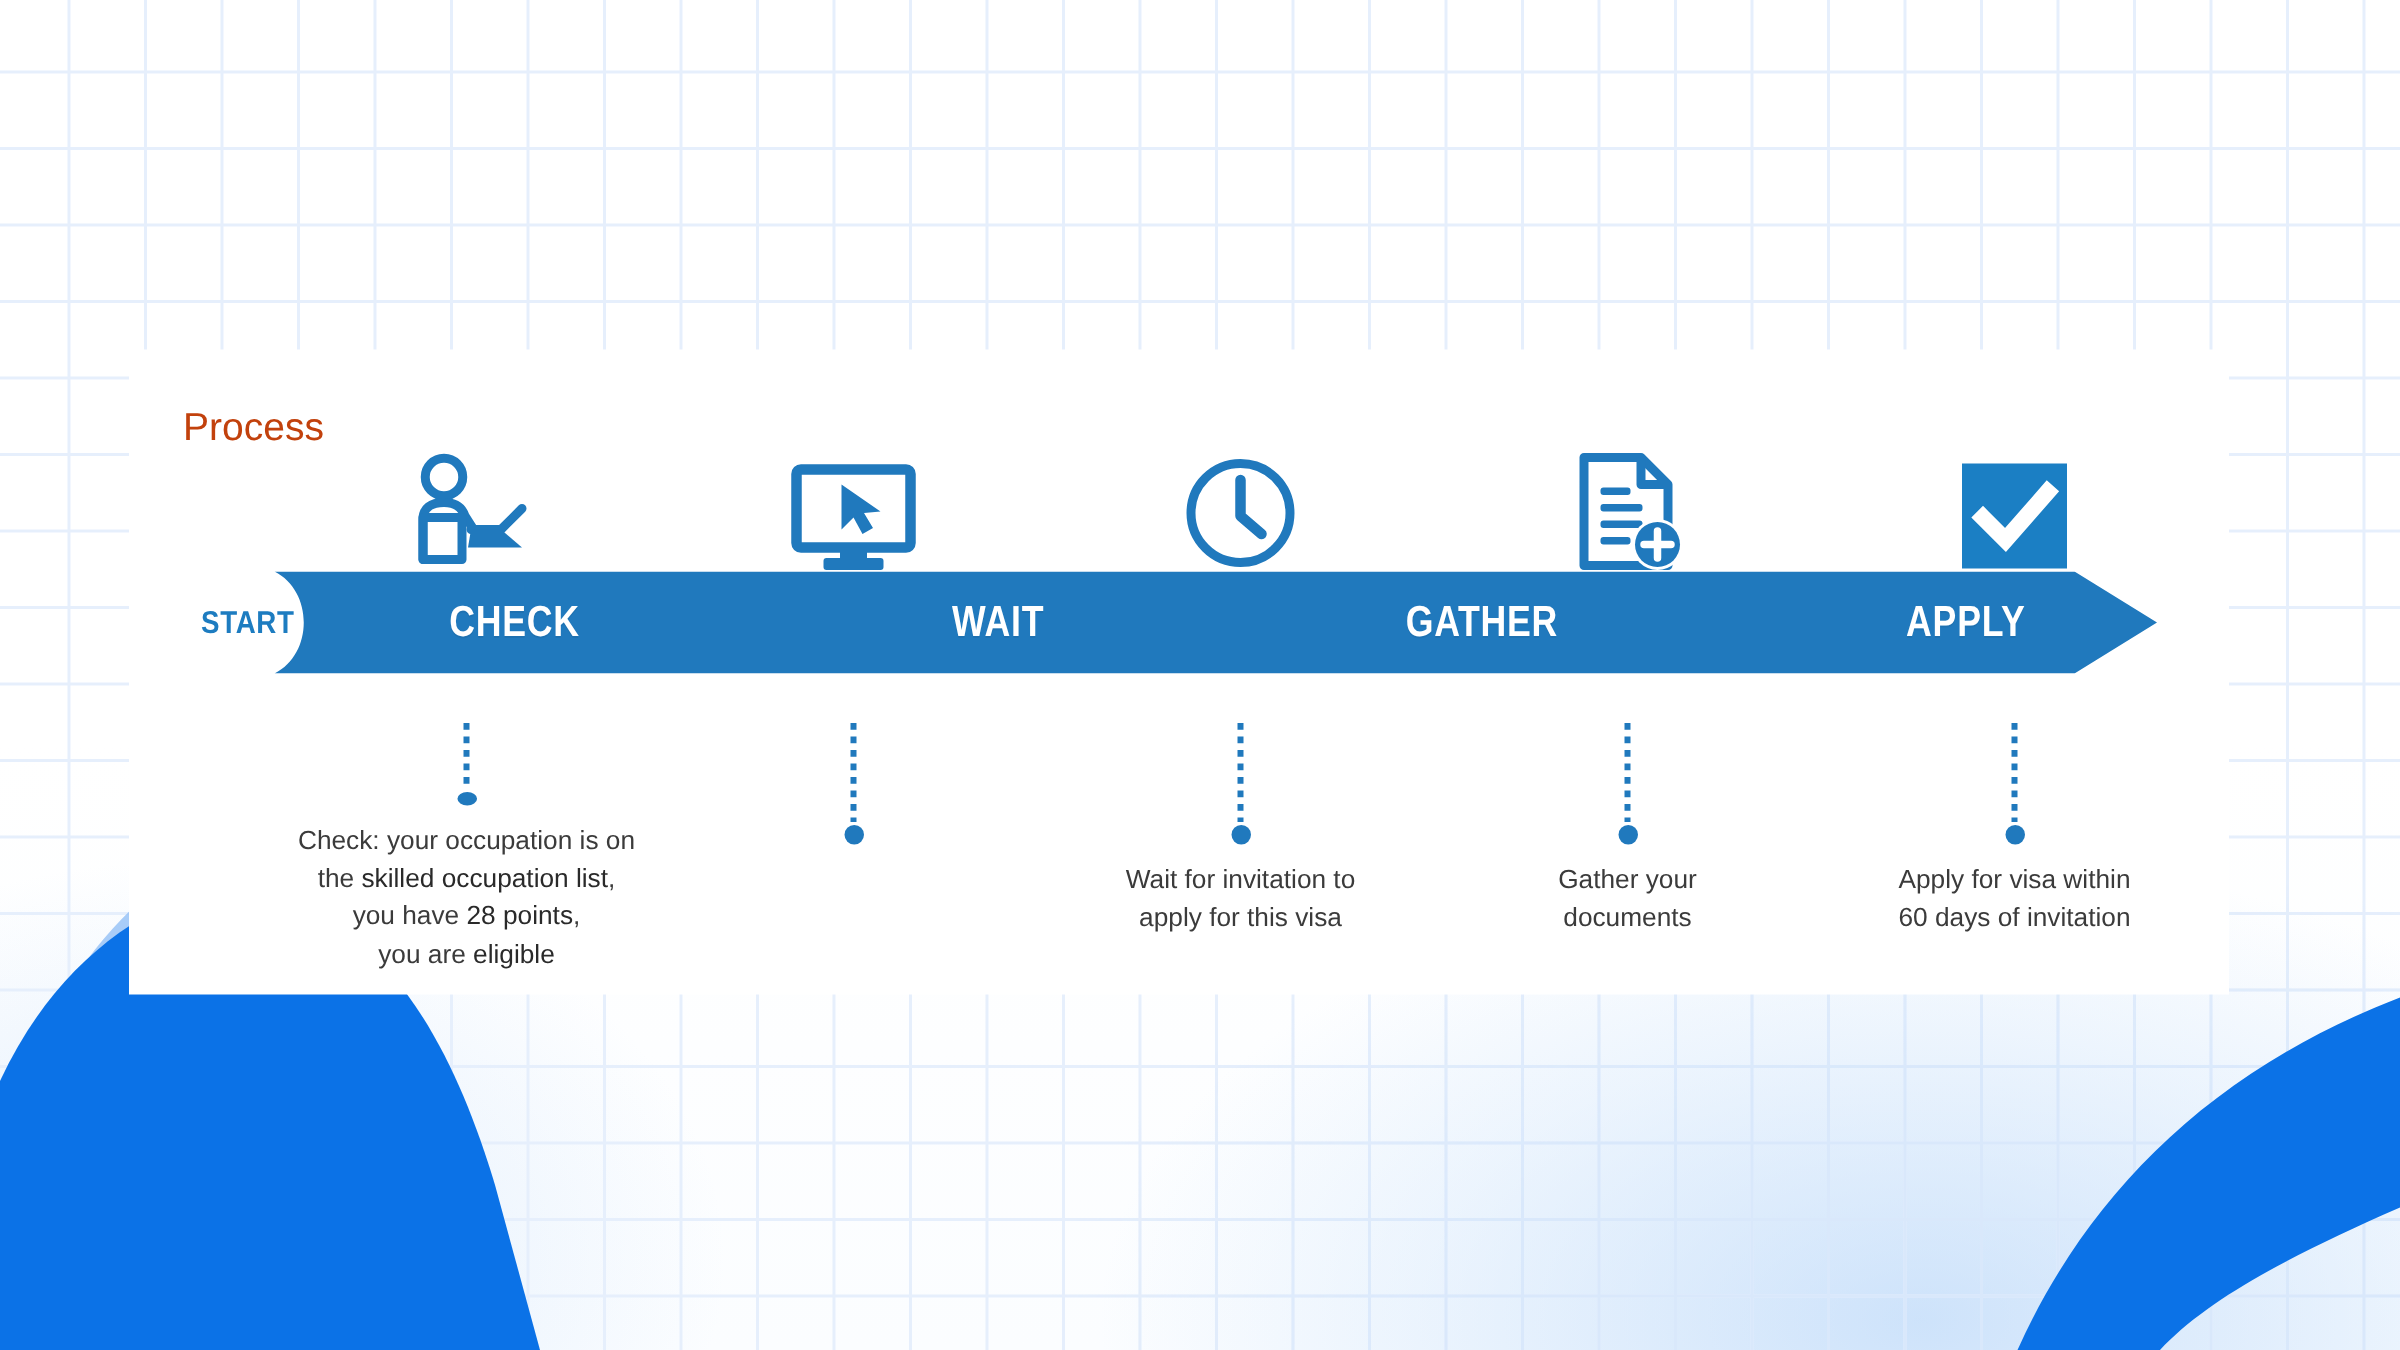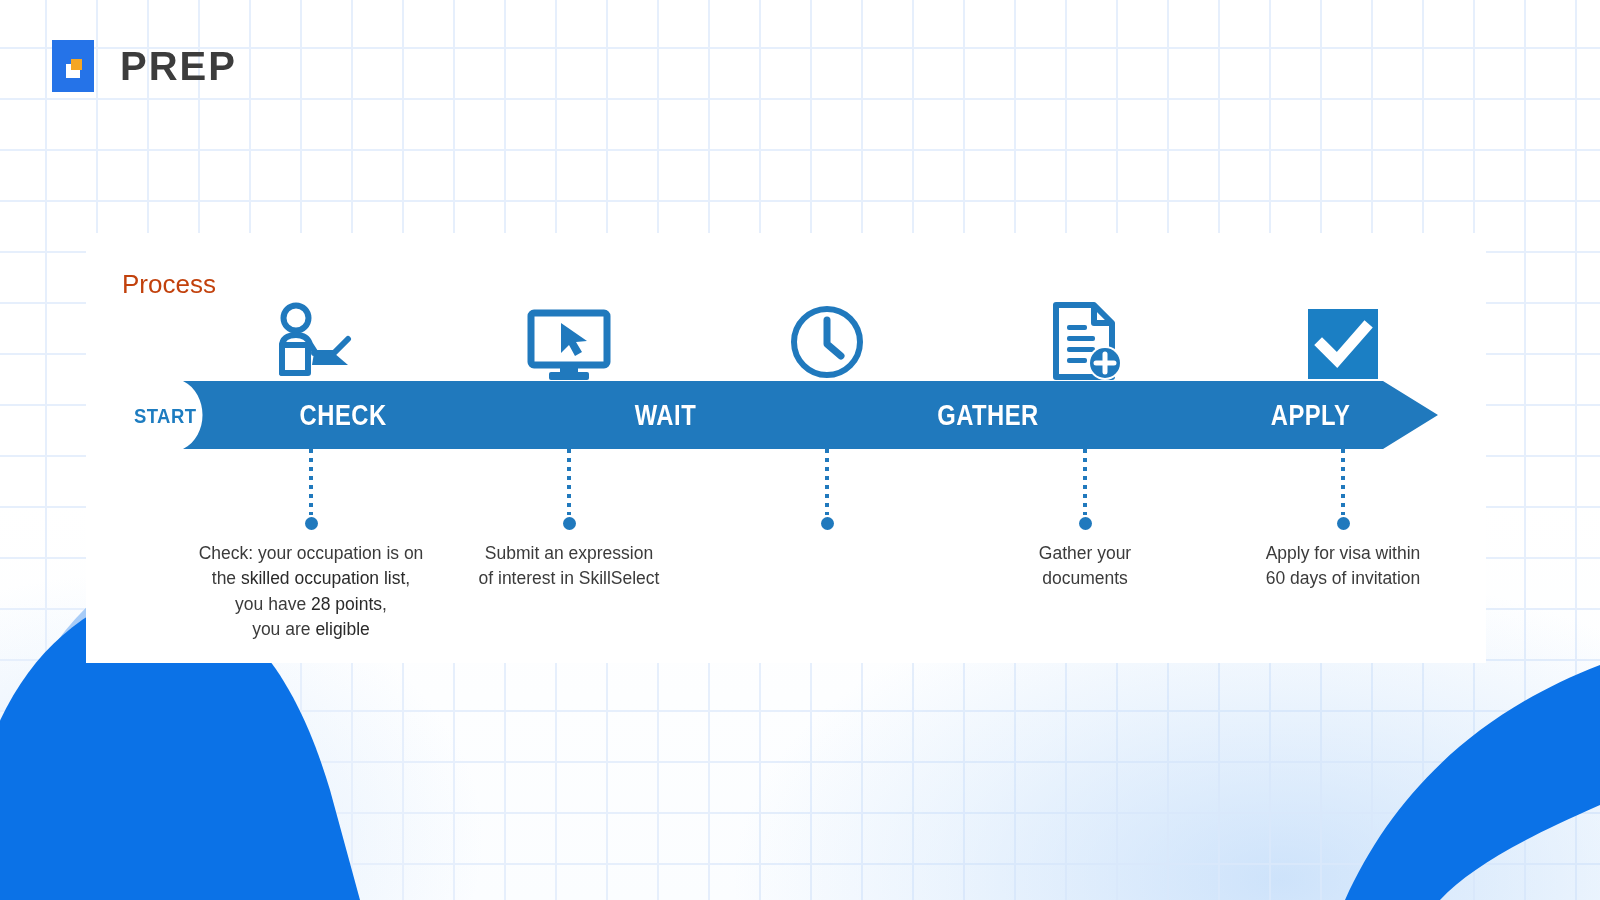--- a/index.html
+++ b/index.html
@@ -111,21 +111,21 @@
   }
 
   
   .below-row {
     position: absolute; left: 96px; top: 216px;
     width: 1290px; height: 200px;
     display: flex;
   }
   .below-cell {
     flex: 1 1 0;
-    display: flex; flex-direction: column; align-items: center;
+    display: flex; flex-direction: column; align-items: center; margin-top: 33px;
   }
   .dotline {
     width: 4px; height: 66px;
     background-image: linear-gradient(to bottom, #2079bd 50%, rgba(0,0,0,0) 50%);
     background-size: 4px 9px;
     background-repeat: repeat-y;
   }
   .dot {
     width: 13px; height: 13px; border-radius: 50%;
     background: #2079bd;
@@ -151,32 +151,20 @@
   <div class="bg-grid"></div>
   <div class="bg-grid strong"></div>
 
   <svg class="deco" viewBox="0 0 1600 900">
     <path d="M 60 900 C 40 760 60 660 130 566 L 128 668 C 104 730 96 810 100 900 Z" fill="#8CBCF5" opacity="0.85"></path>
     <path d="M 0 900 C -10 740 30 640 132 570 L 132 650 C 210 660 260 700 300 760 L 340 900 Z" fill="#8CBCF5" opacity="0.75"></path>
     <path d="M -40 900 C -30 720 40 620 150 588 C 250 600 300 690 330 790 L 360 900 Z" fill="#0B72E7"></path>
     <path d="M 1345 900 C 1390 800 1470 715 1600 665 L 1600 805 C 1520 840 1470 868 1440 900 Z" fill="#0B72E7"></path>
   </svg>
 
-  <div class="logo-wrap">
-    <svg class="logo-mark" viewBox="0 0 56 56">
-      <path d="M2 14 L2 54 L16 54 L16 26 L30 26 L30 40 L16 40 L16 54 L44 54 L44 14 Z
-               M2 14 L2 2 L44 2 L44 14 Z" fill="#2573E8"></path>
-      <rect x="2" y="2" width="42" height="12" fill="#2573E8"></rect>
-      <rect x="32" y="2" width="12" height="52" fill="#2573E8"></rect>
-      <rect x="2" y="14" width="12" height="40" fill="#2573E8"></rect>
-      <rect x="14" y="40" width="20" height="14" fill="#2573E8"></rect>
-      <rect x="21" y="21" width="11" height="11" fill="#F5A623"></rect>
-    </svg>
-    <div class="logo-text">PREP</div>
-  </div>
 
   <div class="card">
 
     <div class="card-title">Process</div>
 
     <div class="icons-row">
       <div class="icon-cell">
         <svg width="82" height="80" viewBox="0 0 82 80">
           <circle cx="26" cy="17" r="12.5" fill="none" stroke="#2079bd" stroke-width="6"></circle>
           <path d="M12 72 L12 45 C12 38 17 34 26 34 C33 34 38 37 40 43 L47 54" fill="none" stroke="#2079bd" stroke-width="6" stroke-linecap="round" stroke-linejoin="round"></path>
@@ -245,25 +233,25 @@
 
     <div class="below-row">
       <div class="below-cell">
         <div class="dotline"></div>
         <div class="dot"></div>
         <div class="caption">Check: your occupation is on<br>the <b>skilled occupation list</b>,<br>you have <b>28 points</b>,<br>you are <b>eligible</b></div>
       </div>
       <div class="below-cell">
         <div class="dotline"></div>
         <div class="dot"></div>
-        <div class="caption">Submit an expression<br>of interest in SkillSelect</div>
-      </div>
-      <div class="below-cell">
-        <div class="dotline"></div>
-        <div class="dot"></div>
+      </div>
+      <div class="below-cell">
+        <div class="dotline"></div>
+        <div class="dot"></div>
+        <div class="caption">Wait for invitation to<br>apply for this visa</div>
       </div>
       <div class="below-cell">
         <div class="dotline"></div>
         <div class="dot"></div>
         <div class="caption">Gather your<br>documents</div>
       </div>
       <div class="below-cell">
         <div class="dotline"></div>
         <div class="dot"></div>
         <div class="caption">Apply for visa within<br>60 days of invitation</div>

